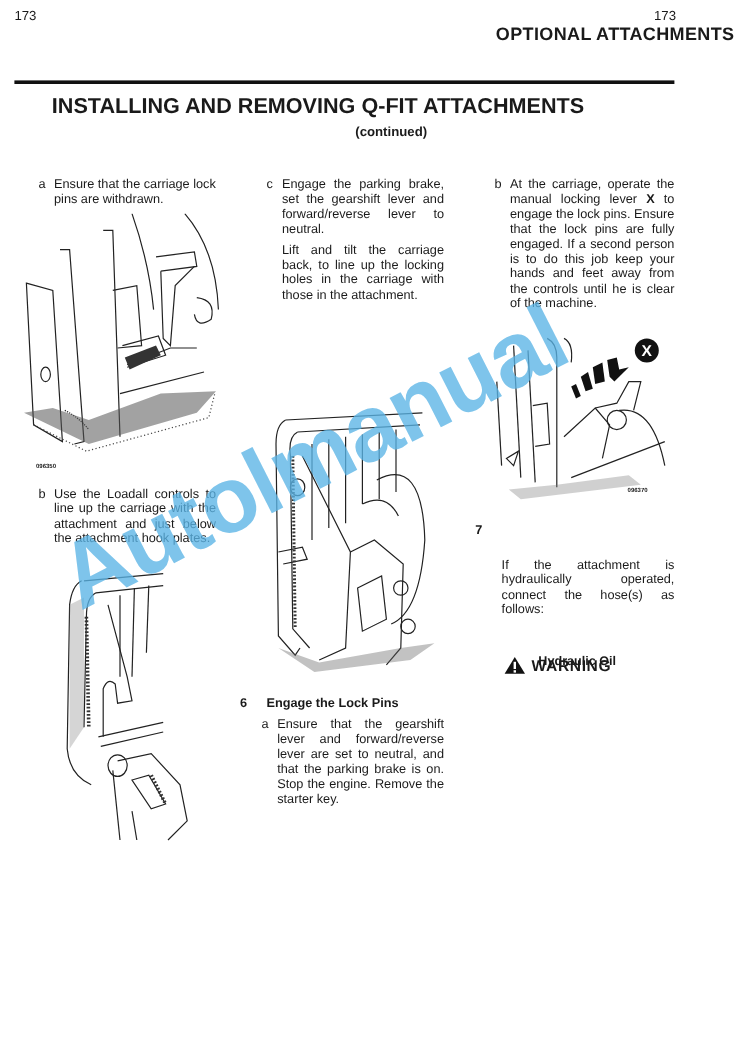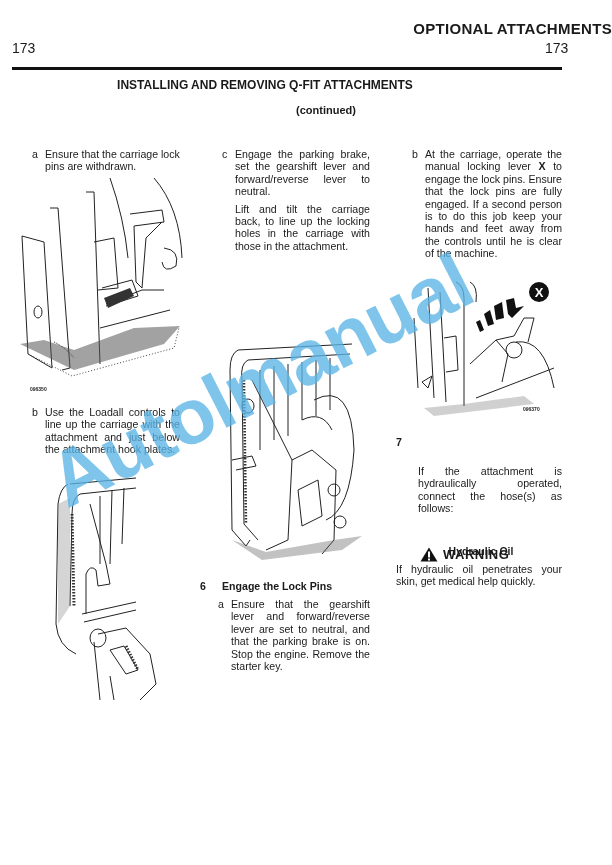--- a/index.html
+++ b/index.html
@@ -1,24 +1,24 @@
 <!DOCTYPE html>
 <html><head>
 <meta charset="utf-8">
 <style>
   html, body { margin:0; padding:0; background:#ffffff; }
   body { width:612px; height:865px; position:relative; overflow:hidden;
          font-family:"Liberation Sans", sans-serif; color:#1a1a1a; }
   .abs { position:absolute; }
-  .pnum { font-size:14px; top:40px; }
+  .pnum { font-size:11px; top:8px; }
   .running-title { top:20px; left:0; width:612px; text-align:right;
          font-weight:bold; font-size:15px; letter-spacing:0.3px; }
   .rule { top:67px; left:12px; width:550px; height:3px; background:#111; }
   .section-title { top:78px; left:0; width:530px; text-align:center;
-         font-weight:bold; font-size:12px; }
+         font-weight:bold; font-size:18px; }
   .section-sub { top:104px; left:0; width:612px; text-align:center;
          font-weight:bold; font-size:11px;padding-left:20px; }
   .step { font-size:10.6px; line-height:12.4px; text-align:justify; }
   .step .lbl { position:absolute; left:0; top:0; }
   .step .txt { margin-left:13px; display:block; }
   .step p { margin:0 0 5px 0; }
   .heading { font-size:10.6px; font-weight:bold; line-height:12.4px; }
   .heading .num { position:absolute; left:0; top:0; }
   .heading .t { margin-left:22px; display:block; }
   .fig-code { font-size:5px; font-weight:bold; color:#222; }
@@ -182,16 +182,15 @@
 <div class="abs" style="left:420px; top:547px; display:flex; align-items:center;">
   <svg style="position:static; margin-right:5px;" width="18" height="15" viewBox="0 0 18 15">
     <path d="M9 0.5 L17.5 14.5 L0.5 14.5 Z" fill="#111"></path>
     <rect x="8" y="4.5" width="2" height="6" fill="#fff"></rect>
     <rect x="8" y="11.5" width="2" height="2" fill="#fff"></rect>
   </svg>
   <span class="warning-title">WARNING</span>
 </div>
 <div class="abs warning-sub" style="left:396px; top:545px; width:170px;">Hydraulic Oil</div>
 <div class="abs step" style="left:396px; top:563px; width:166px;">
-  <p>If hydraulic oil penetrates your skin, get medical help quickly.</p>
 </div>
 
 <div class="abs watermark">Autolmanual</div>
 
 </body></html>

